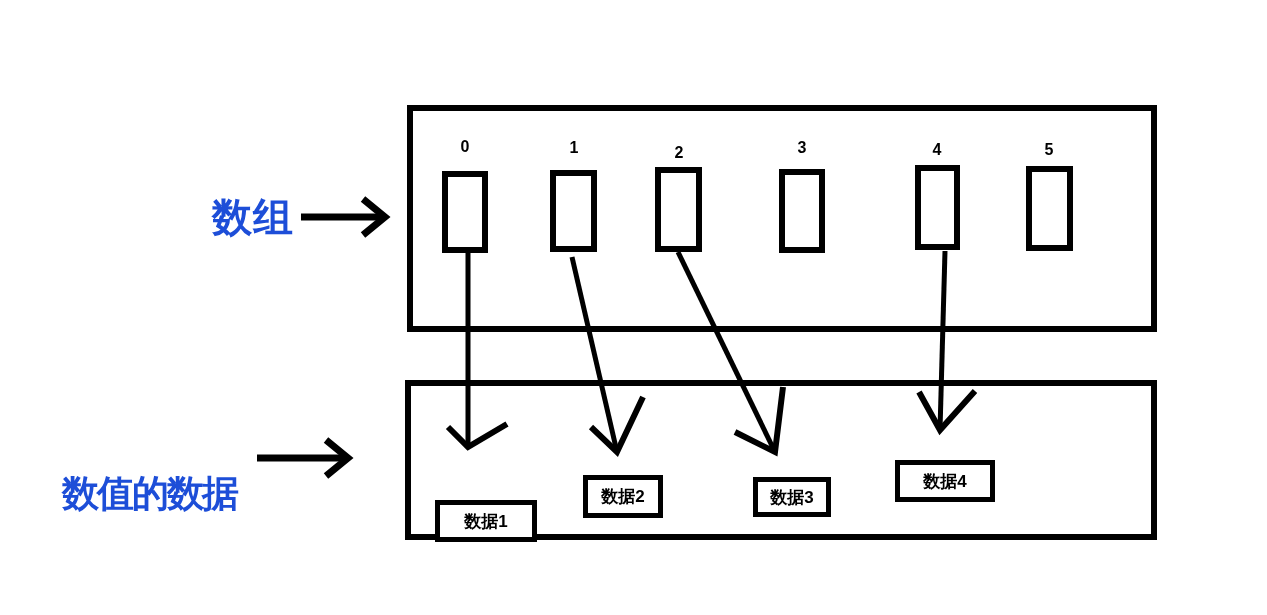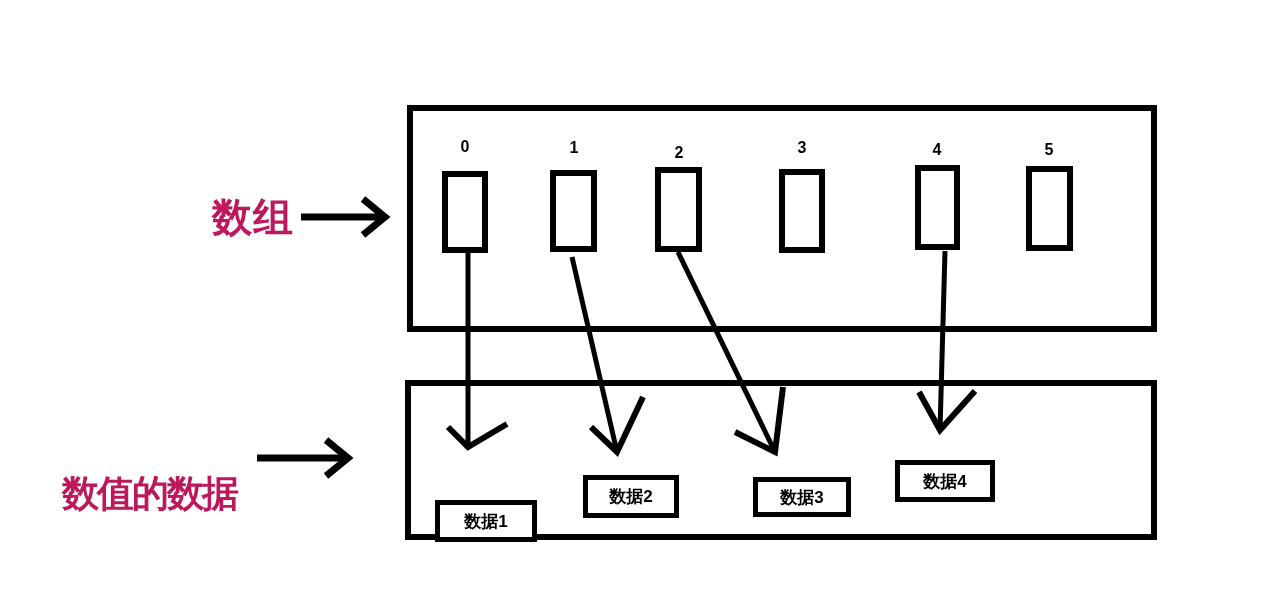--- a/index.html
+++ b/index.html
@@ -9,21 +9,21 @@
   }
   .stage {
     position: relative;
     width: 1267px;
     height: 615px;
     background: #ffffff;
     overflow: hidden;
   }
   .side-label {
     position: absolute;
-    color: #be185d;
+    color: #1d4ed8;
     font-weight: bold;
     white-space: nowrap;
   }
   .array-label {
     left: 212px;
     top: 190px;
     font-size: 40px;
     letter-spacing: 1px;
   }
   .data-label {
@@ -105,24 +105,24 @@
   <div class="cell-box" style="left:655px; top:167px; width:47px; height:85px;"></div>
   <div class="cell-box" style="left:779px; top:169px; width:46px; height:84px;"></div>
   <div class="cell-box" style="left:915px; top:165px; width:45px; height:85px;"></div>
   <div class="cell-box" style="left:1026px; top:166px; width:47px; height:85px;"></div>
 
   <div class="container bottom-box"></div>
 
   <div class="data-box" style="left:435px; top:477px; width:102px; height:42px;margin-top:23px;">
     <span>数据1</span>
   </div>
-  <div class="data-box" style="left:583px; top:475px; width:96px; height:43px;">
+  <div class="data-box" style="left:583px; top:475px; width:80px; height:43px;">
     <span>数据2</span>
   </div>
-  <div class="data-box" style="left:753px; top:477px; width:98px; height:40px;">
+  <div class="data-box" style="left:753px; top:477px; width:78px; height:40px;">
     <span>数据3</span>
   </div>
   <div class="data-box" style="left:895px; top:460px; width:100px; height:42px;">
     <span>数据4</span>
   </div>
 
   <svg class="arrows-layer" viewBox="0 0 1267 615">
 
     <g>
       <line x1="301" y1="217" x2="380" y2="217" stroke-width="7"></line>

